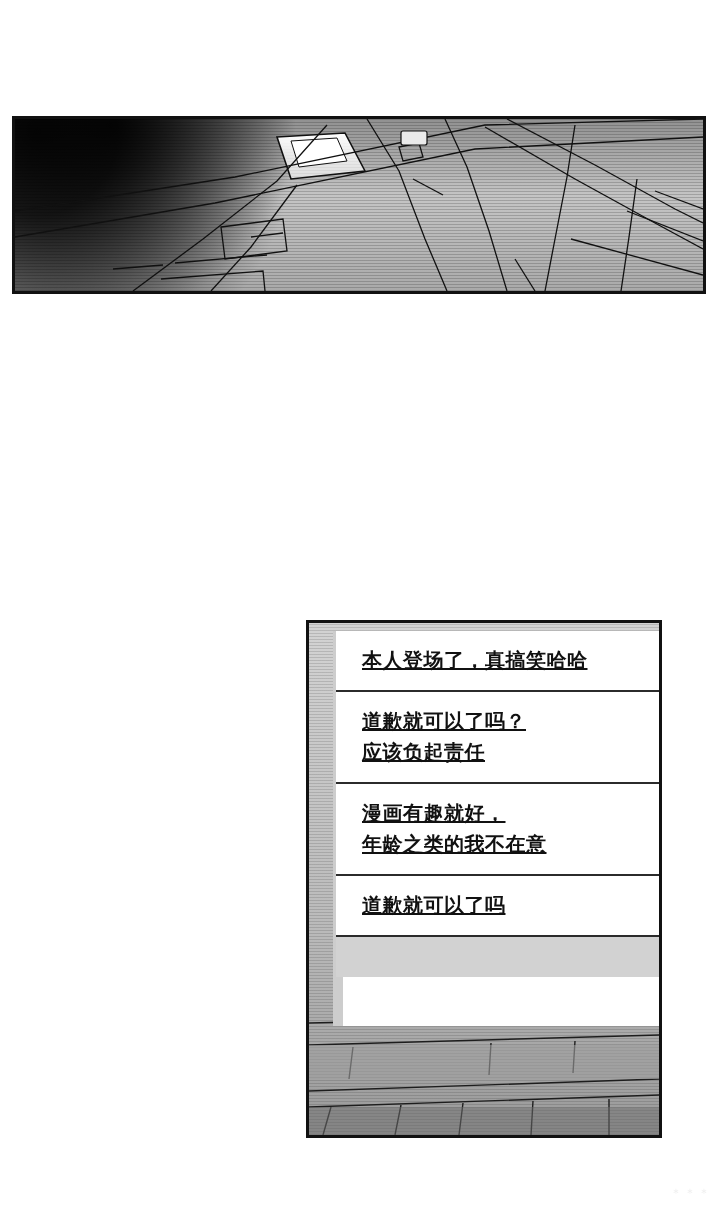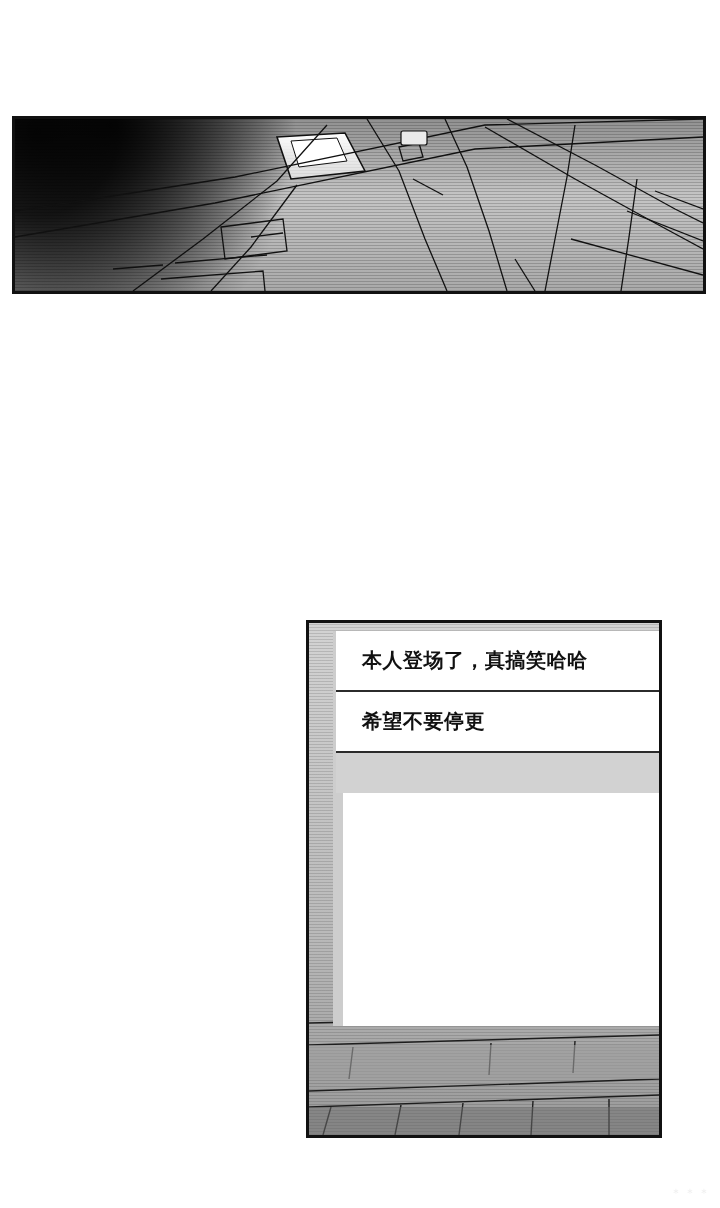--- a/index.html
+++ b/index.html
@@ -90,20 +90,21 @@
   }
   .comment:last-child { border-bottom: none; }
   .comment-line {
     font-family: "Liberation Sans", sans-serif;
     font-size: 20px;
     line-height: 31px;
     color: #111;
     font-weight: 600;
     letter-spacing: 0.5px;
     white-space: nowrap;
+    text-decoration: underline;
   }
   .comment.empty { height: 40px; background: #d2d2d2; }
 
   
   .watermark {
     position: absolute;
     right: 8px;
     bottom: 6px;
     font-size: 12px;
     color: #efefef;
@@ -187,23 +188,31 @@
       <rect x="0" y="112" width="350" height="28"></rect>
     </g>
   </svg>
 
   <div class="screen">
 
     <div class="comment">
       <div class="comment-line">本人登场了，真搞笑哈哈</div>
     </div>
 
-
-
-    <div class="comment">
-      <div class="comment-line">希望不要停更</div>
+    <div class="comment">
+      <div class="comment-line">道歉就可以了吗？</div>
+      <div class="comment-line">应该负起责任</div>
+    </div>
+
+    <div class="comment">
+      <div class="comment-line">漫画有趣就好，</div>
+      <div class="comment-line">年龄之类的我不在意</div>
+    </div>
+
+    <div class="comment">
+      <div class="comment-line">道歉就可以了吗</div>
     </div>
 
     <div class="comment empty"></div>
   </div>
 </div>
 
 <div class="watermark">＊＊＊</div>
 
 </body></html>

